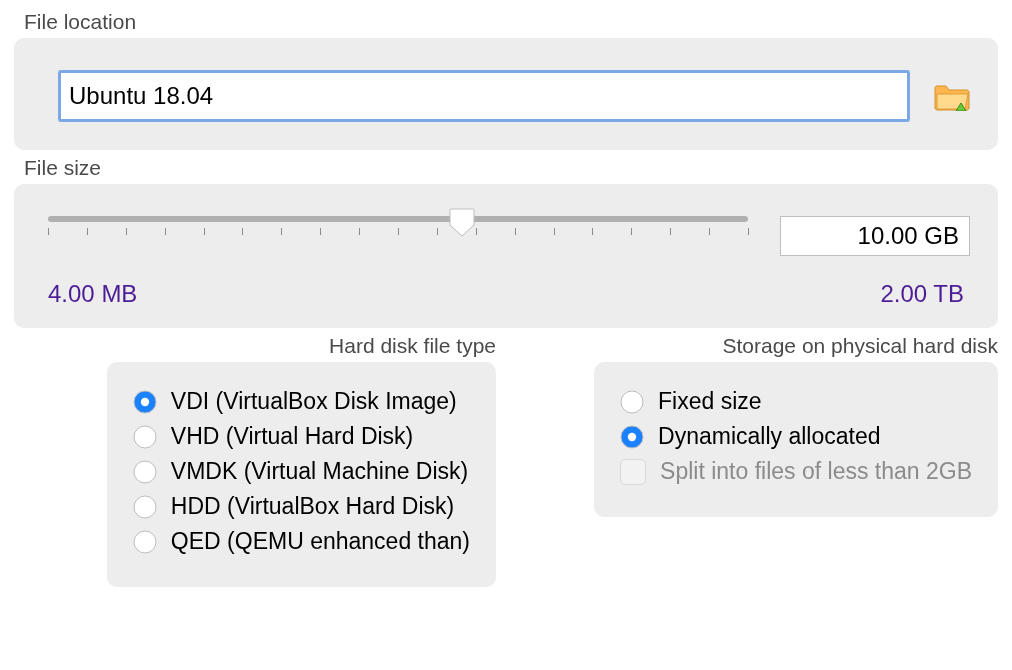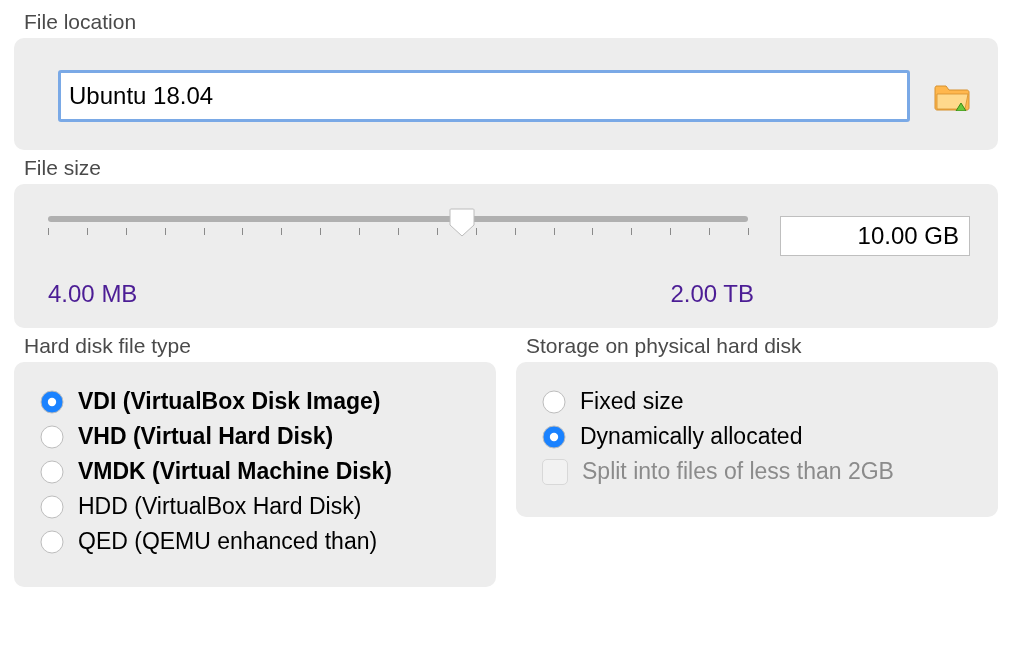--- a/index.html
+++ b/index.html
@@ -110,52 +110,53 @@
   }
   .size-range-row {
     display: flex;
     font-size: 24px;
     color: #4c1d95;
     margin-top: 24px;
     padding: 0 6px 2px 6px;
   }
   .size-range-row .min { flex: 0 0 auto; }
   .size-range-row .spacer { flex: 1; }
-  .size-range-row .max { margin-right: 210px; }
+  .size-range-row .max { }
 
   
   .two-col {
     display: flex;
     gap: 20px;
     margin-top: 0;
   }
   .col {
     flex: 1;
     min-width: 0;
     display: flex;
     flex-direction: column;
+    align-items: flex-end;
   }
 
   .opt-panel {
     background: #ededed;
     border-radius: 10px;
     padding: 26px 26px 24px 26px;
     box-sizing: border-box;
   }
 
   .radio-row, .check-row {
     display: flex;
     align-items: center;
     gap: 14px;
     margin-bottom: 8px;
     font-size: 23px;
     cursor: pointer;
   }
   .radio-row .r-label { white-space: nowrap; }
-  .bold { font-weight: 700; }
+  .bold { font-weight: 400; }
   .grey { color: #8b8b8b; }
 
   .radio {
     width: 24px;
     height: 24px;
     flex-shrink: 0;
   }
   .radio.checked circle.bg {
     fill: #1a82ff;
   }

